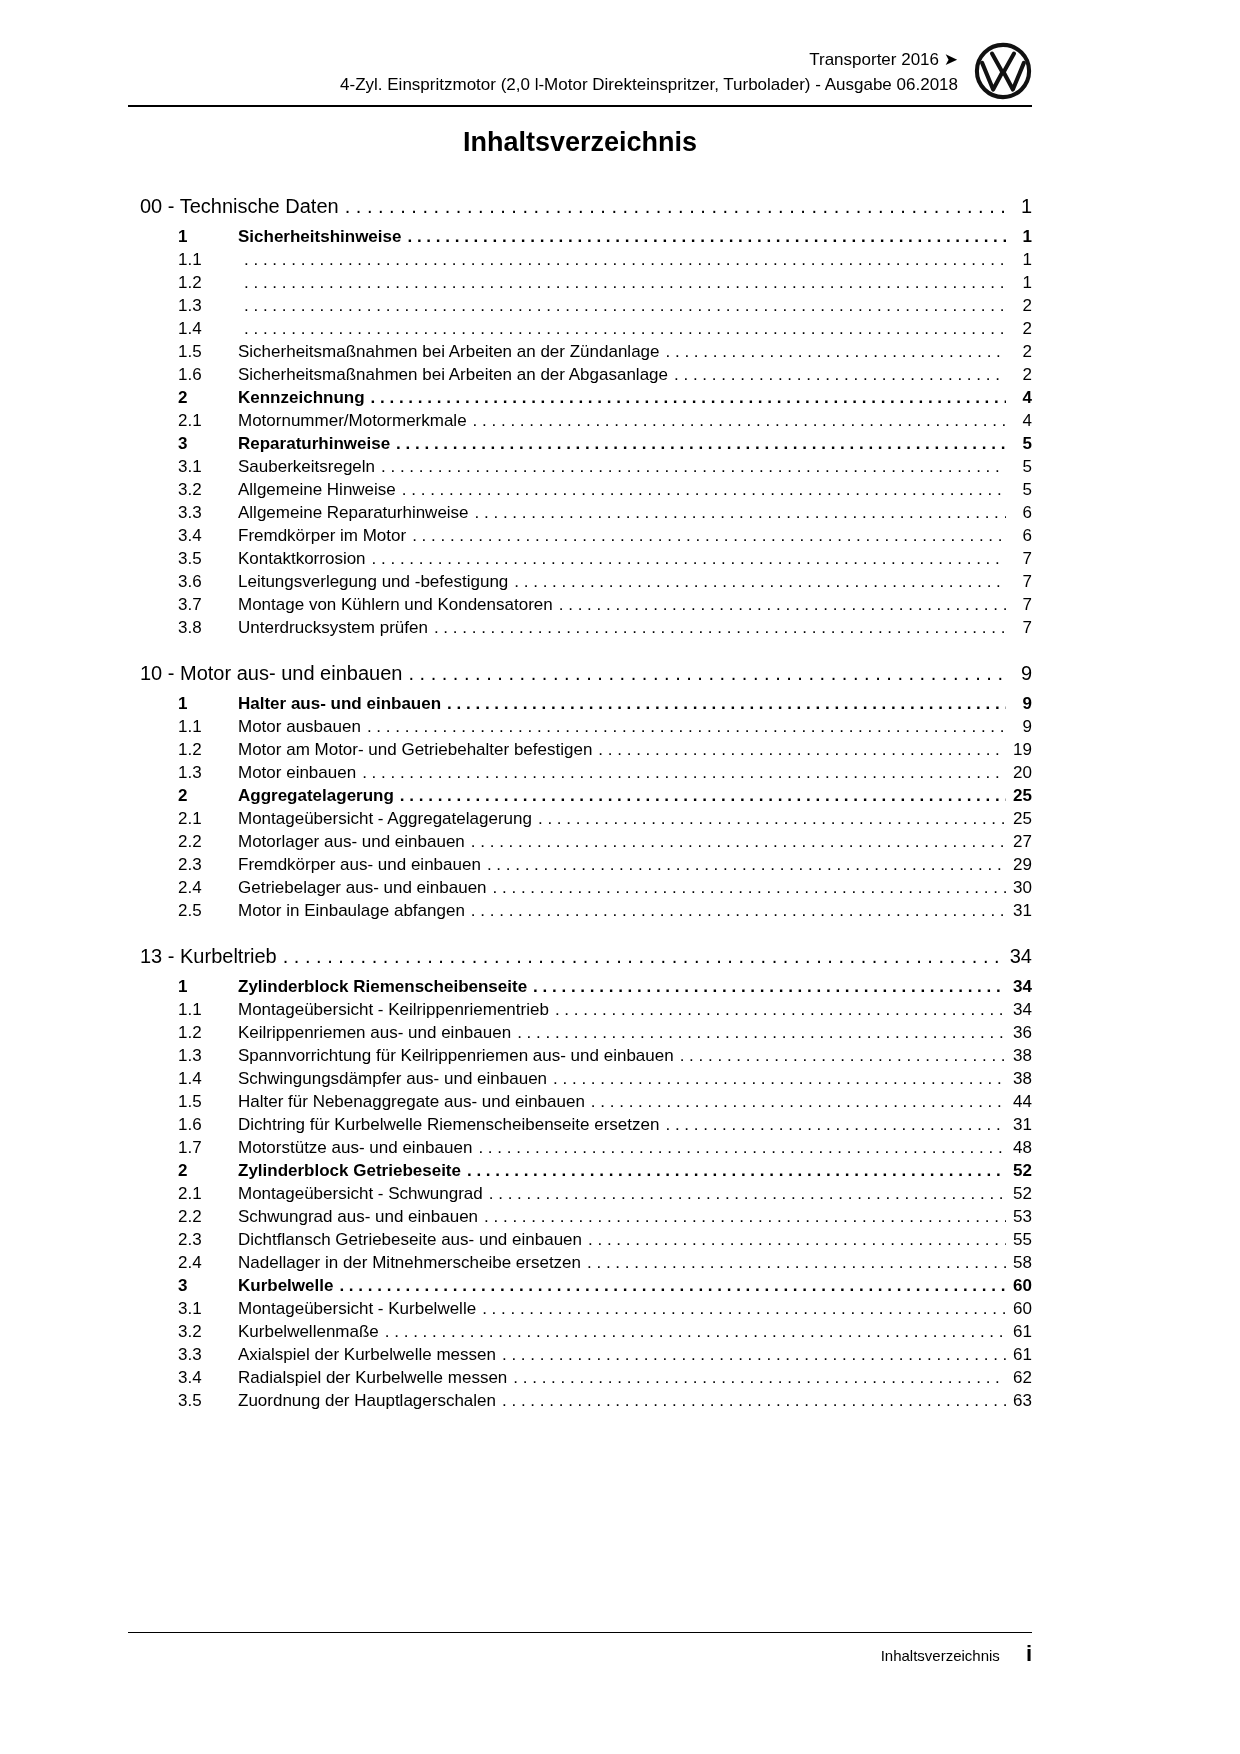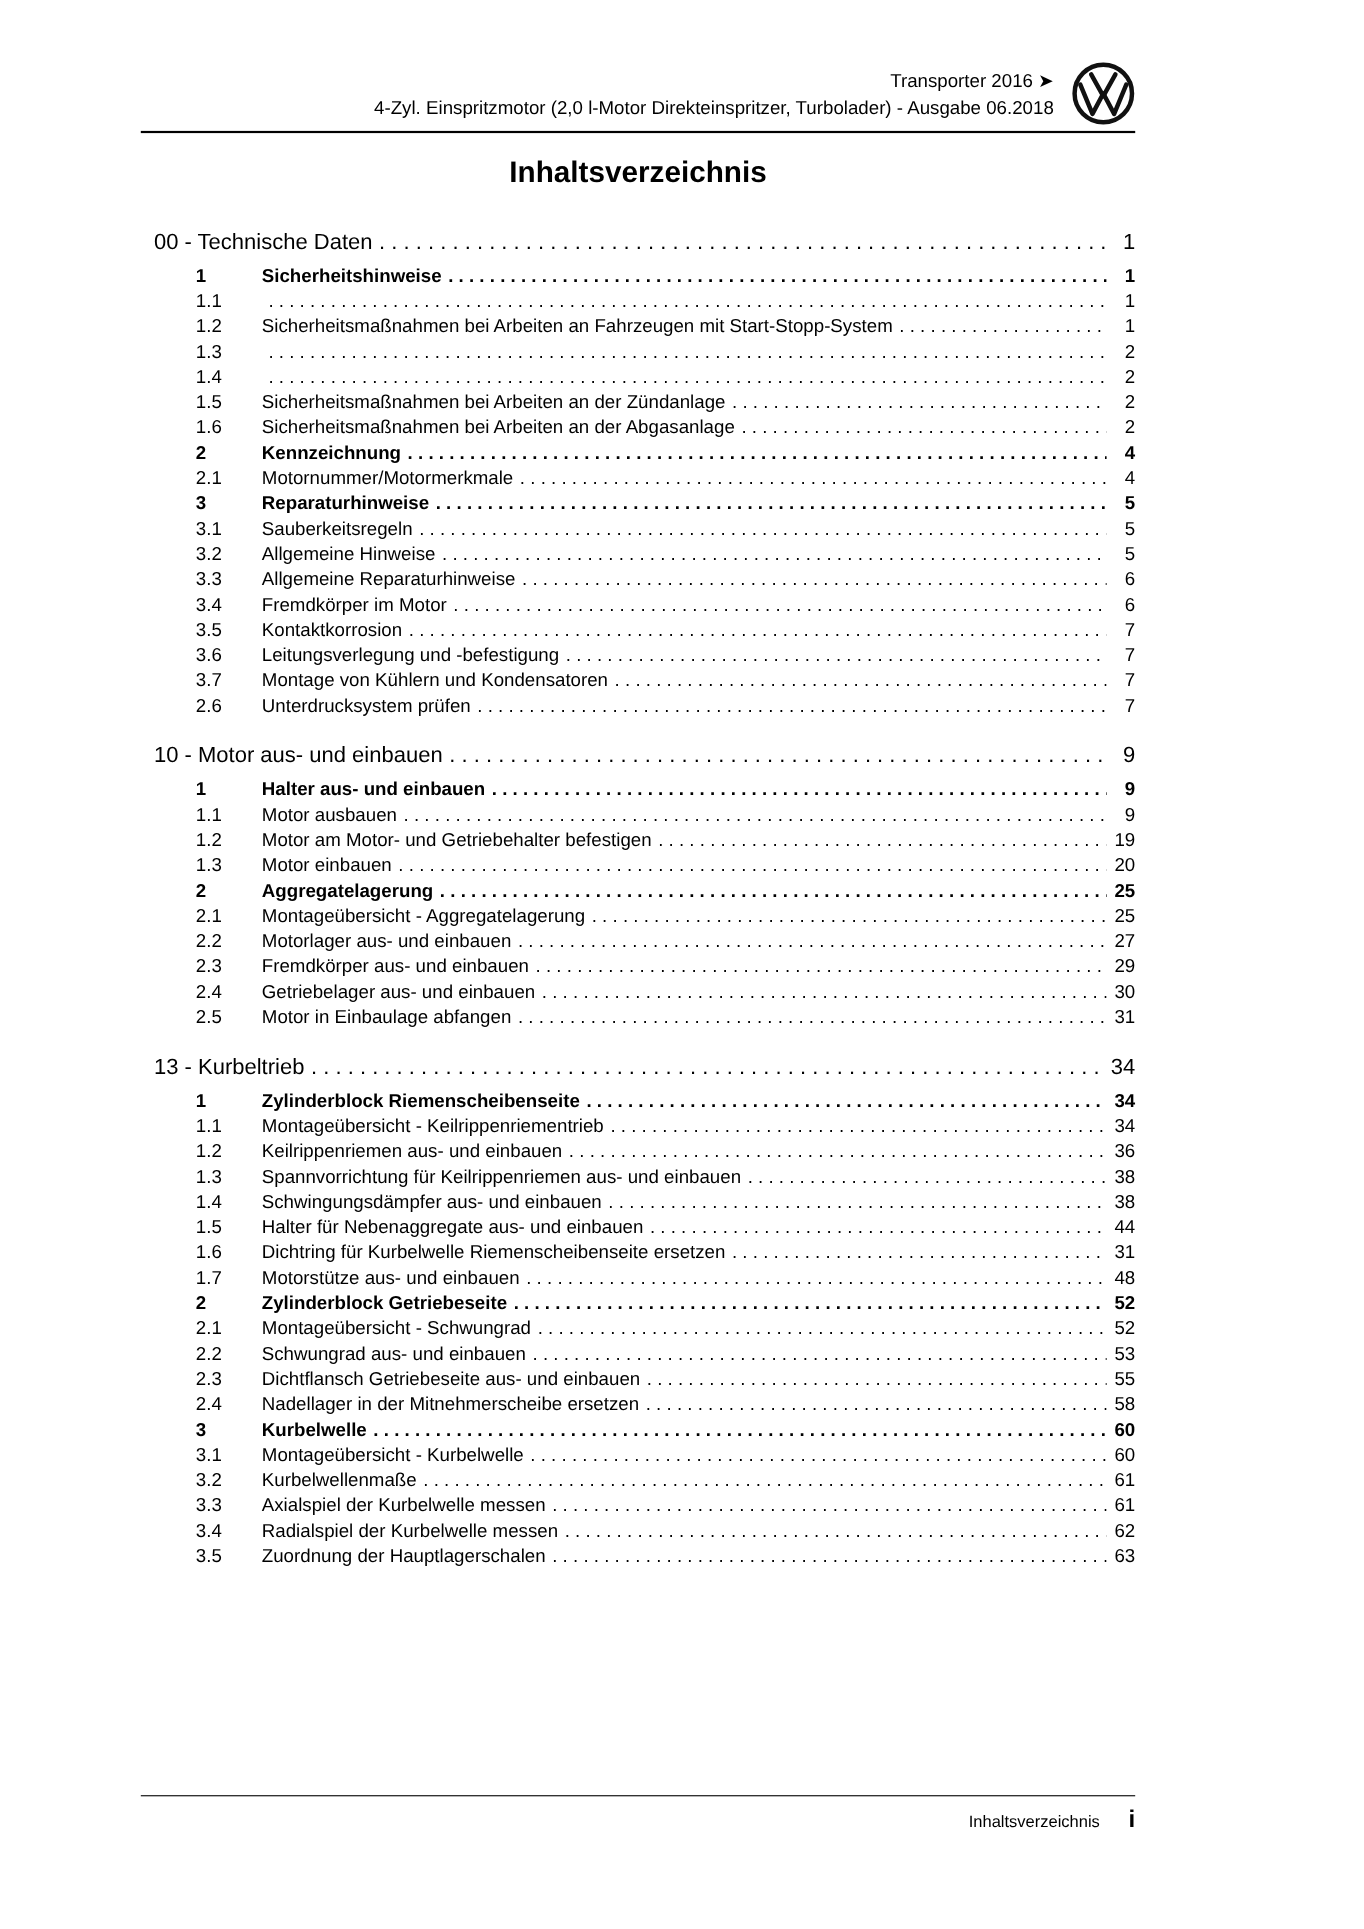--- a/index.html
+++ b/index.html
@@ -16,21 +16,21 @@
     position: absolute;
     left: 128px;
     top: 0;
     width: 904px;
   }
   
   .header {
     display: flex;
     justify-content: flex-end;
     align-items: flex-start;
-    padding-top: 56px;
+    padding-top: 42px;
   }
   .header-text {
     text-align: right;
     font-size: 17px;
     line-height: 1.45;
     margin-right: 16px;
     margin-top: 6px;
   }
   .logo-wrap { width: 58px; height: 58px; flex: 0 0 58px; }
   .logo-wrap svg { width: 58px; height: 58px; display: block; }
@@ -132,21 +132,20 @@
         <span class="dots">. . . . . . . . . . . . . . . . . . . . . . . . . . . . . . . . . . . . . . . . . . . . . . . . . . . . . . . . . . . . . . . . . . . . . . . . . . . . . . . . . . . . . . . . . . . . . . . . . . . . . . . . . . . . . . . . . . . . . . . . . . . . . . . . . . . . . . . . . . . . . . . . . . . . . . . . . . . . . . . . . . . . . . . . . . . . . . . . . . . . . . . . . . . . . . . . . . . . . . . . . . . . . . . . . . . . . . . . . . . . </span>
         <span class="page">1</span>
       </div>
       <div class="row section">
         <span class="num">1.1</span>
         <span class="dots">. . . . . . . . . . . . . . . . . . . . . . . . . . . . . . . . . . . . . . . . . . . . . . . . . . . . . . . . . . . . . . . . . . . . . . . . . . . . . . . . . . . . . . . . . . . . . . . . . . . . . . . . . . . . . . . . . . . . . . . . . . . . . . . . . . . . . . . . . . . . . . . . . . . . . . . . . . . . . . . . . . . . . . . . . . . . . . . . . . . . . . . . . . . . . . . . . . . . . . . . . . . . . . . . . . . . . . . . . . . . </span>
         <span class="page">1</span>
       </div>
       <div class="row section">
         <span class="num">1.2</span>
-        <span class="title">Sicherheitsmaßnahmen bei Arbeiten an Fahrzeugen mit Start-Stopp-System</span>
         <span class="dots">. . . . . . . . . . . . . . . . . . . . . . . . . . . . . . . . . . . . . . . . . . . . . . . . . . . . . . . . . . . . . . . . . . . . . . . . . . . . . . . . . . . . . . . . . . . . . . . . . . . . . . . . . . . . . . . . . . . . . . . . . . . . . . . . . . . . . . . . . . . . . . . . . . . . . . . . . . . . . . . . . . . . . . . . . . . . . . . . . . . . . . . . . . . . . . . . . . . . . . . . . . . . . . . . . . . . . . . . . . . . </span>
         <span class="page">1</span>
       </div>
       <div class="row section">
         <span class="num">1.3</span>
         <span class="dots">. . . . . . . . . . . . . . . . . . . . . . . . . . . . . . . . . . . . . . . . . . . . . . . . . . . . . . . . . . . . . . . . . . . . . . . . . . . . . . . . . . . . . . . . . . . . . . . . . . . . . . . . . . . . . . . . . . . . . . . . . . . . . . . . . . . . . . . . . . . . . . . . . . . . . . . . . . . . . . . . . . . . . . . . . . . . . . . . . . . . . . . . . . . . . . . . . . . . . . . . . . . . . . . . . . . . . . . . . . . . </span>
         <span class="page">2</span>
       </div>
       <div class="row section">
         <span class="num">1.4</span>
@@ -219,21 +218,21 @@
         <span class="dots">. . . . . . . . . . . . . . . . . . . . . . . . . . . . . . . . . . . . . . . . . . . . . . . . . . . . . . . . . . . . . . . . . . . . . . . . . . . . . . . . . . . . . . . . . . . . . . . . . . . . . . . . . . . . . . . . . . . . . . . . . . . . . . . . . . . . . . . . . . . . . . . . . . . . . . . . . . . . . . . . . . . . . . . . . . . . . . . . . . . . . . . . . . . . . . . . . . . . . . . . . . . . . . . . . . . . . . . . . . . . </span>
         <span class="page">7</span>
       </div>
       <div class="row section">
         <span class="num">3.7</span>
         <span class="title">Montage von Kühlern und Kondensatoren</span>
         <span class="dots">. . . . . . . . . . . . . . . . . . . . . . . . . . . . . . . . . . . . . . . . . . . . . . . . . . . . . . . . . . . . . . . . . . . . . . . . . . . . . . . . . . . . . . . . . . . . . . . . . . . . . . . . . . . . . . . . . . . . . . . . . . . . . . . . . . . . . . . . . . . . . . . . . . . . . . . . . . . . . . . . . . . . . . . . . . . . . . . . . . . . . . . . . . . . . . . . . . . . . . . . . . . . . . . . . . . . . . . . . . . . </span>
         <span class="page">7</span>
       </div>
       <div class="row section">
-        <span class="num">2.6</span>
+        <span class="num">3.8</span>
         <span class="title">Unterdrucksystem prüfen</span>
         <span class="dots">. . . . . . . . . . . . . . . . . . . . . . . . . . . . . . . . . . . . . . . . . . . . . . . . . . . . . . . . . . . . . . . . . . . . . . . . . . . . . . . . . . . . . . . . . . . . . . . . . . . . . . . . . . . . . . . . . . . . . . . . . . . . . . . . . . . . . . . . . . . . . . . . . . . . . . . . . . . . . . . . . . . . . . . . . . . . . . . . . . . . . . . . . . . . . . . . . . . . . . . . . . . . . . . . . . . . . . . . . . . . </span>
         <span class="page">7</span>
       </div>
       <div class="row chapter">
         <span class="chapter-label">10 - Motor aus- und einbauen</span>
         <span class="dots">. . . . . . . . . . . . . . . . . . . . . . . . . . . . . . . . . . . . . . . . . . . . . . . . . . . . . . . . . . . . . . . . . . . . . . . . . . . . . . . . . . . . . . . . . . . . . . . . . . . . . . . . . . . . . . . . . . . . . . . . . . . . . . . . . . . . . . . . . . . . . . . . . . . . . . . . . . . . . . . . . . . . . . . . . . . . . . . . . . . . . . . . . . . . . . . . . . . . . . . . . . . . . . . . . . . . . . . . . . . . </span>
         <span class="page">9</span>
       </div>
       <div class="row section bold">

